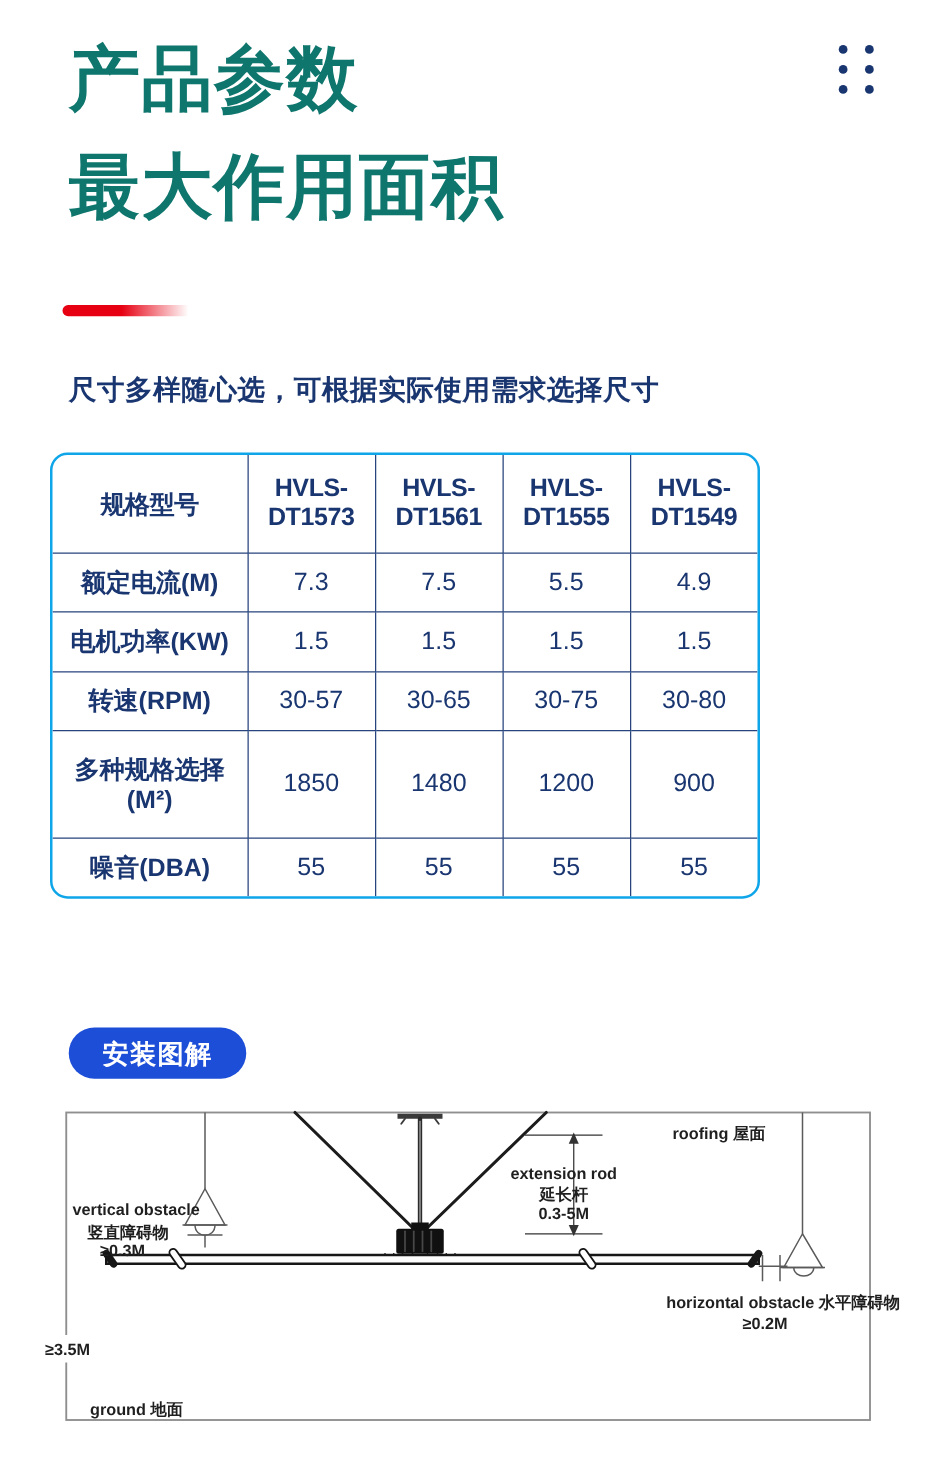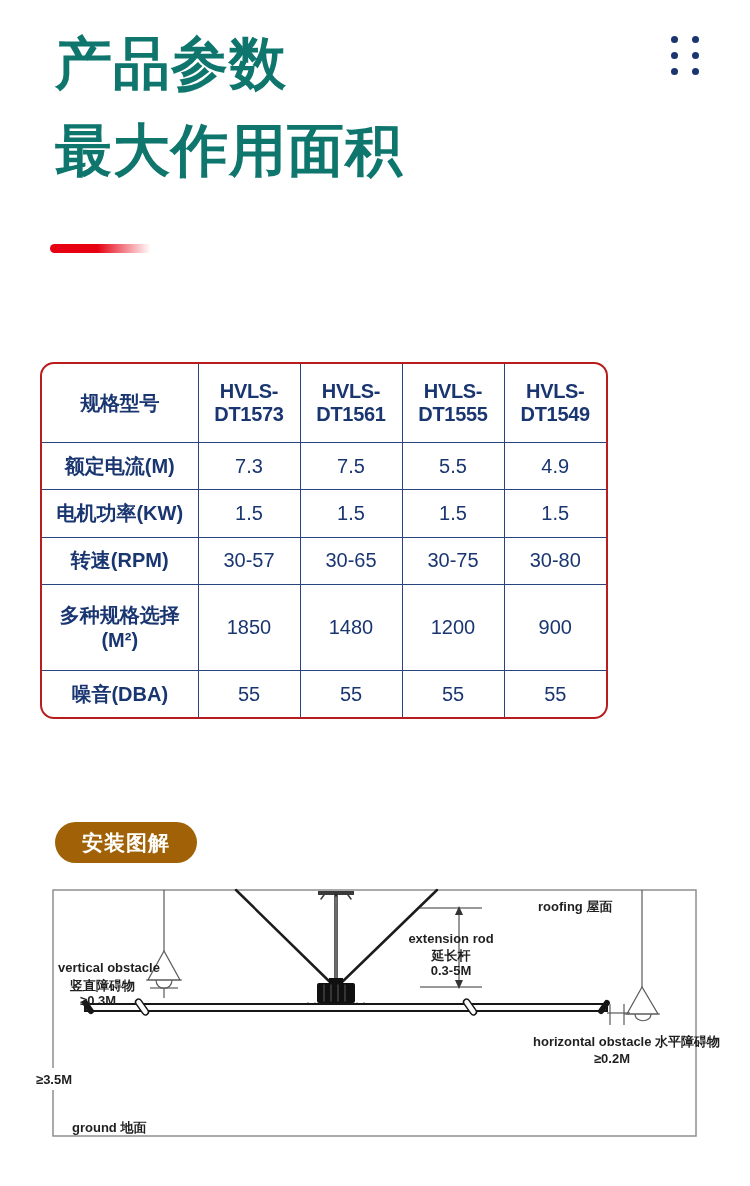--- a/index.html
+++ b/index.html
@@ -15,35 +15,35 @@
     grid-template-columns:7px 7px; grid-auto-rows:7px; column-gap:14px; row-gap:9px; }
   .dots i { width:7px; height:7px; border-radius:50%; background:#1a3671; }
   .red-bar { position:absolute; left:50px; top:244px; width:105px; height:9px;
     border-radius:5px;
     background:linear-gradient(90deg,#e60012 0%,#e60012 45%,rgba(230,0,18,0) 96%); }
   .subtitle { position:absolute; left:55px; top:297px; color:#1a3671;
     font-size:22px; font-weight:600; letter-spacing:0.5px; }
 
   
   .table-wrap { position:absolute; left:40px; top:362px; width:568px; height:357px;
-    border:2px solid #b91c1c; border-radius:14px; overflow:hidden; background:#fff; }
+    border:2px solid #0ea5e9; border-radius:14px; overflow:hidden; background:#fff; }
   table.spec { width:100%; height:100%; border-collapse:collapse; table-layout:fixed;
     color:#1a3671; }
   table.spec col.c0 { width:156px; }
   table.spec td { border:1px solid #27447e; text-align:center; vertical-align:middle;
     font-size:20px; font-weight:400; padding:0 2px; }
   table.spec tr td:first-child { border-left:none; font-weight:700; }
   table.spec tr td:last-child { border-right:none; }
   table.spec tr:first-child td { border-top:none; }
   table.spec tr:last-child td { border-bottom:none; }
   table.spec tr.head td { font-weight:700; letter-spacing:-0.3px; }
 
   
   .badge { position:absolute; left:55px; top:822px; min-width:142px; height:41px;
-    background:#a16207; color:#ffffff; border-radius:21px; display:flex;
+    background:#1d4ed8; color:#ffffff; border-radius:21px; display:flex;
     align-items:center; justify-content:center; font-size:21px; font-weight:700;
     letter-spacing:1px; padding:0 26px; border:none; cursor:pointer; }
   .diagram { position:absolute; left:0; top:880px; width:750px; height:290px; }
   .diagram text { font-family:"Liberation Sans","DejaVu Sans",sans-serif;
     font-size:13px; font-weight:600; fill:#1f1f1f; }
 </style>
 </head>
 <body>
 
 <div class="page">
@@ -57,20 +57,21 @@
     <i></i>
       <i></i>
     <i></i>
       <i></i>
     <i></i>
       <i></i>
   </div>
 
   <div class="red-bar"></div>
 
+  <div class="subtitle">尺寸多样随心选，可根据实际使用需求选择尺寸</div>
 
   <div class="table-wrap">
     <table class="spec">
       <colgroup>
           <col class="c0">
           <col>
           <col>
           <col>
           <col>
         </colgroup>

